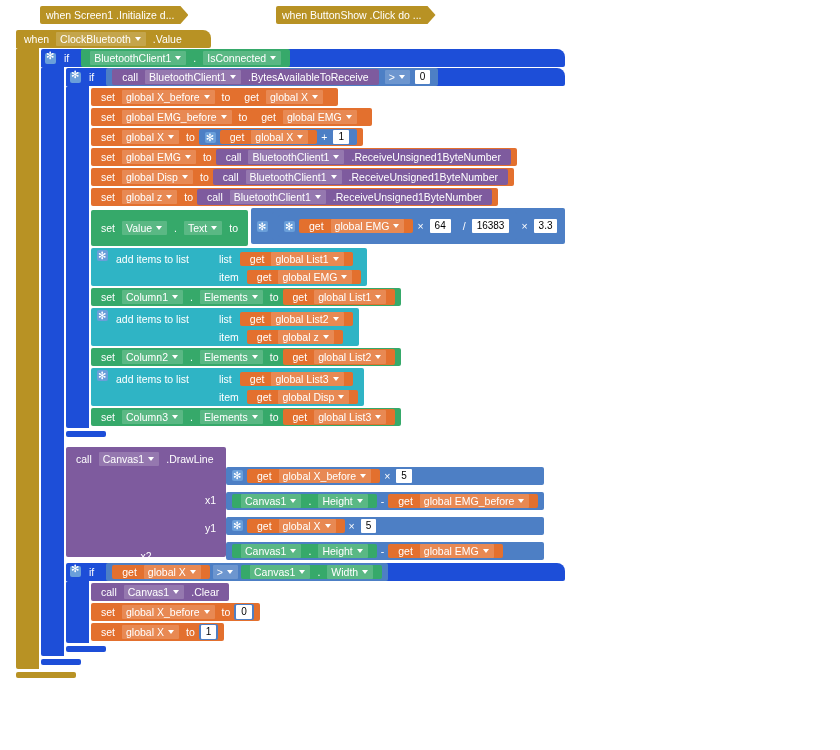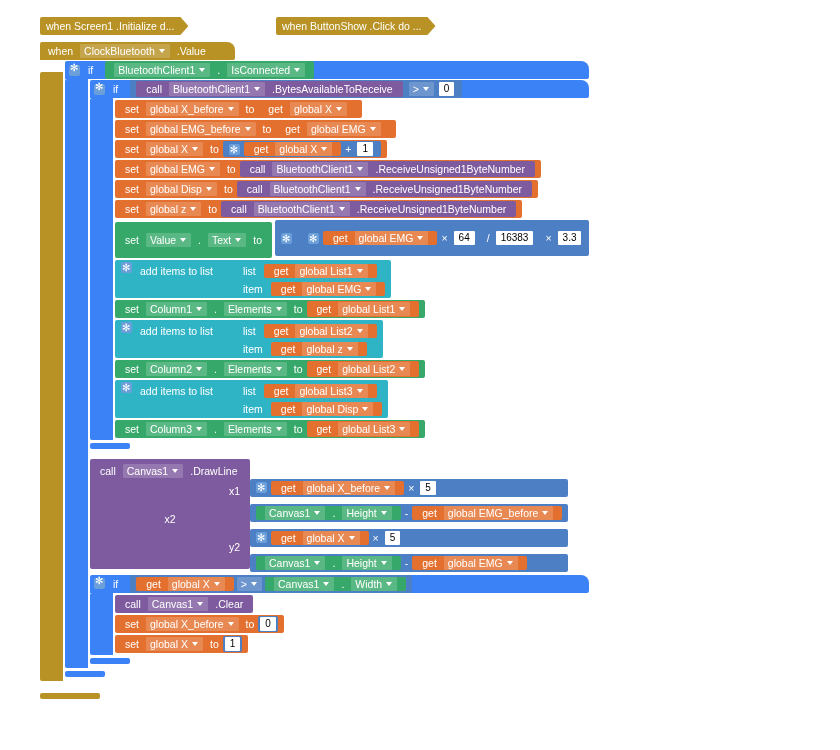--- a/index.html
+++ b/index.html
@@ -1,19 +1,19 @@
 <!DOCTYPE html>
 <html><head>
 <meta charset="utf-8">
 <style>
   * { box-sizing: border-box; font-family: "Helvetica Neue", Arial, sans-serif; }
   body { margin: 0; background: #fff; width: 840px; height: 750px; font-size: 10.5px; position: relative; }
   .block { display: inline-flex; align-items: center; color: #fff; height: 18px; padding: 0 6px; border-radius: 2px; white-space: nowrap; line-height: 18px; margin: 1px 0; }
-  .event  { background: #b89224; margin-top: 12px; }
-  .if     { background: #3b82f6; }
+  .event  { background: #b89224; }
+  .if     { background: #1d4ed8; }
   .set    { background: #e3702e; }
   .get    { background: #e3702e; }
   .comp   { background: #36a96a; }
   .list   { background: #2fb4c5; }
   .math   { background: #4d7fc5; }
   .call   { background: #7e5b9e; }
   .dd { display: inline-flex; align-items: center; background: rgba(255,255,255,0.18); padding: 0 5px 0 4px; margin: 0 3px; border-radius: 1px; height: 14px; line-height: 14px; }
   .tri { display: inline-block; border-left: 3px solid transparent; border-right: 3px solid transparent; border-top: 4px solid #fff; margin-left: 4px; }
   .gear { display: inline-block; width: 11px; height: 11px; background: #6a9fda; border-radius: 2px; margin-right: 4px; position: relative; }
   .gear::after { content: "✻"; color: #fff; font-size: 10px; position: absolute; top: -3px; left: 1px; }
@@ -31,21 +31,21 @@
 </head>
 <body>
 
 <div style="position:absolute; left:40px; top:5px;">
   <div class="block event flag">when  Screen1 .Initialize d...</div>
 </div>
 <div style="position:absolute; left:276px; top:5px;">
   <div class="block event flag">when  ButtonShow .Click do ...</div>
 </div>
 
-<div style="position:absolute; left:40px; top:30px;">
+<div style="position:absolute; left:16px; top:30px;">
   <div class="hdr event" style="width:195px;">
     <span class="lbl">when</span>
     <span class="dd">
         <span>ClockBluetooth</span>
         <span class="tri"></span>
       </span>
     <span class="lbl">.Value</span>
   </div>
   <div class="vcontainer">
     <div class="vbar event">
@@ -400,22 +400,25 @@
             <span class="block call" style="height:110px;align-items:flex-start;padding-top:3px;">
               <span style="display:inline-flex;flex-direction:column;">
                 <span class="row">
                     <span class="lbl">call</span>
                     <span class="dd">
                       <span>Canvas1</span>
                       <span class="tri"></span>
                     </span>
                     <span class="lbl">.DrawLine</span>
                   </span>
-                <span class="row" style="justify-content:flex-end;margin-top:2px;">
+                <span class="row" style="justify-content:flex-end;margin-top:23px;">
                     <span class="lbl" style="width:140px;text-align:right;">x1</span>
+                  </span>
+                <span class="row" style="justify-content:flex-end;margin-top:10px;">
+                    <span class="lbl" style="width:140px;text-align:right;">y1</span>
                   </span>
                 <span class="row" style="justify-content:flex-end;margin-top:10px;">
                     <span class="lbl" style="width:140px;text-align:center;">x2</span>
                   </span>
                 <span class="row" style="justify-content:flex-end;margin-top:10px;">
                     <span class="lbl" style="width:140px;text-align:right;">y2</span>
                   </span>
               </span>
             </span>
             <span style="display:inline-flex;flex-direction:column;margin-top:20px;">

